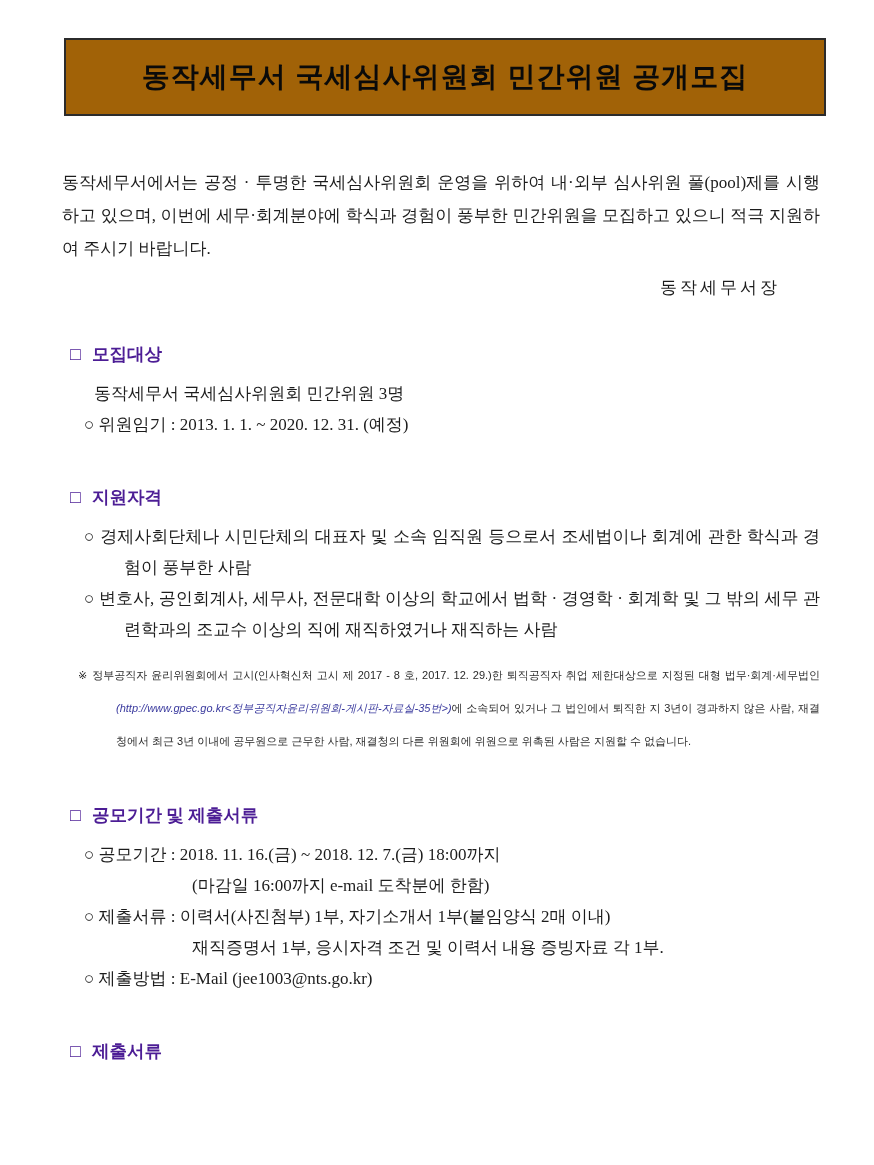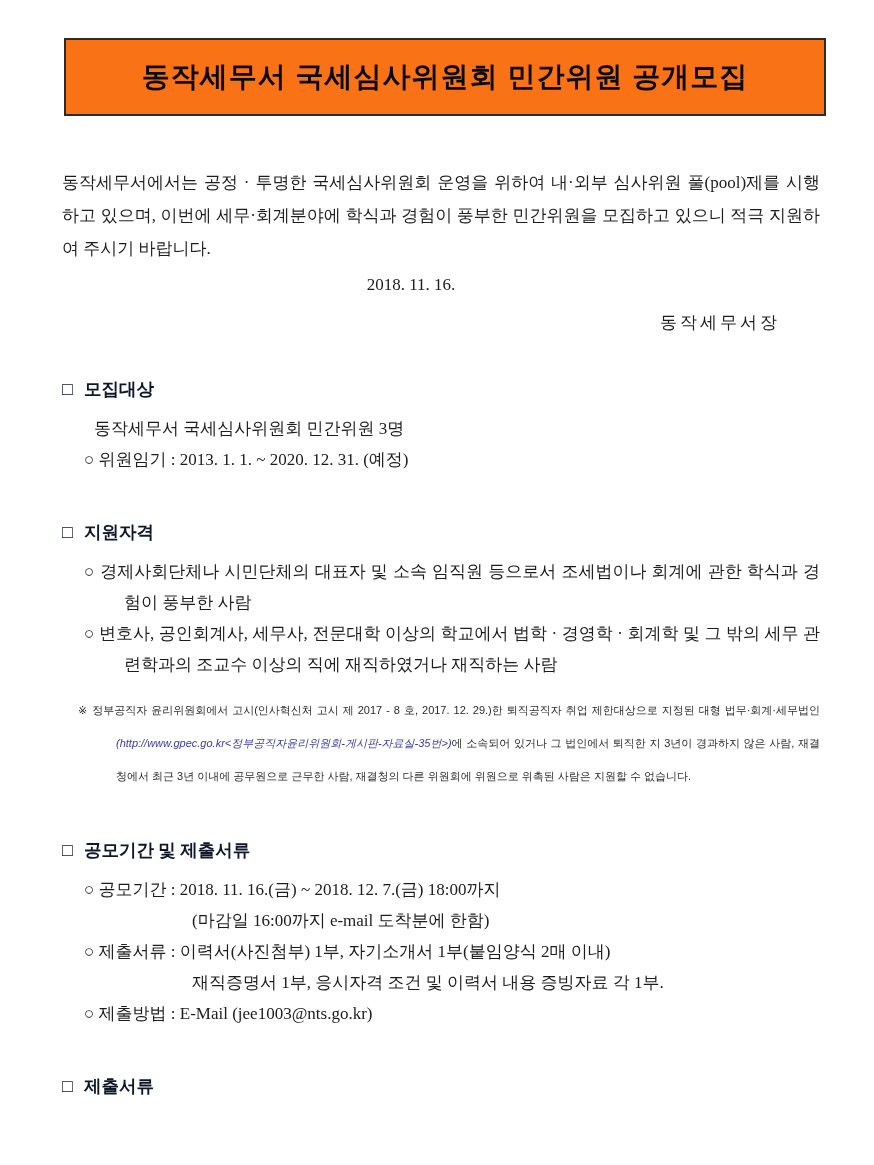--- a/index.html
+++ b/index.html
@@ -11,21 +11,21 @@
     background: #ffffff;
     padding: 0 54px 48px 62px;
     font-family: "Liberation Serif", "DejaVu Serif", serif;
     font-size: 17px;
     color: #1c1c1c;
   }
   
   .title-box {
     margin: 38px -6px 0 2px;
     height: 74px;
-    background: #f97316;
+    background: #a16207;
     border: 2px solid #2b2b2b;
     display: flex;
     align-items: center;
     justify-content: center;
   }
   .title-box h1 {
     margin: 0;
     font-family: "Liberation Sans", "DejaVu Sans", sans-serif;
     font-size: 28px;
     font-weight: bold;
@@ -49,25 +49,25 @@
     margin-top: 8px;
     text-align: right;
     padding-right: 40px;
     letter-spacing: 3px;
     line-height: 30px;
   }
   
   section { margin-top: 42px; }
   section.first { margin-top: 36px; }
   h2 {
-    margin: 0 0 9px 0;
+    margin: 0 0 9px 8px;
     font-size: 17.5px;
     font-weight: bold;
     line-height: 30px;
-    color: #0f172a;
+    color: #4c1d95;
   }
   h2 .sq-marker { margin-right: 11px; font-size: 18px; font-weight: normal; }
   .item {
     margin-left: 22px;
     padding-left: 40px;
     text-indent: -40px;
     line-height: 31px;
     text-align: justify;
   }
   .item.no-marker {
@@ -97,21 +97,20 @@
 </head>
 <body>
 
 <div class="page">
 
   <div class="title-box">
     <h1>동작세무서 국세심사위원회 민간위원 공개모집</h1>
   </div>
 
   <p class="intro">동작세무서에서는 공정 · 투명한 국세심사위원회 운영을 위하여 내·외부 심사위원 풀(pool)제를 시행하고 있으며, 이번에 세무·회계분야에 학식과 경험이 풍부한 민간위원을 모집하고 있으니 적극 지원하여 주시기 바랍니다.</p>
-  <div class="date-line">2018. 11. 16.</div>
   <div class="signature">동작세무서장</div>
 
   <section class="first">
     <h2><span class="sq-marker">□</span><span>모집대상</span></h2>
     <div class="item no-marker"><span>동작세무서 국세심사위원회 민간위원 3명</span></div>
     <div class="item"><span class="marker">○</span> <span>위원임기 : 2013. 1. 1. ~ 2020. 12. 31. (예정)</span></div>
   </section>
 
   <section>
     <h2><span class="sq-marker">□</span><span>지원자격</span></h2>

